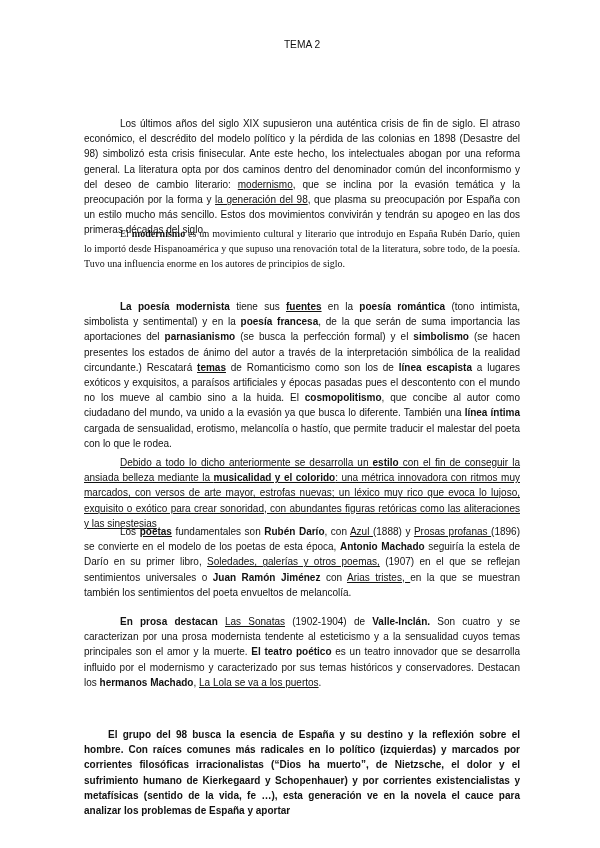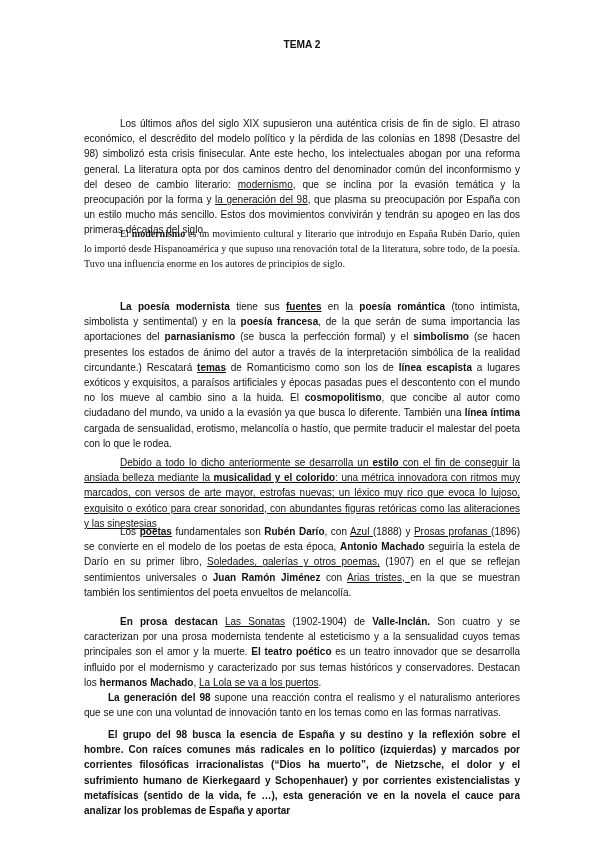--- a/index.html
+++ b/index.html
@@ -3,21 +3,21 @@
 <meta charset="utf-8">
 <style>
   html, body { margin: 0; padding: 0; background: #ffffff; }
   body { width: 600px; height: 848px; overflow: hidden; position: relative; }
   .page {
     position: absolute; left: 0; top: 0; width: 600px; height: 848px;
     background: #ffffff; color: #111111;
     font-family: "Liberation Sans", "DejaVu Sans", sans-serif;
   }
   .header { position: absolute; left: 84px; top: 38px; width: 436px; text-align: center;
-    font-weight: bold; font-size: 10.2px; line-height: 13.6px; }
+    font-weight: normal; font-size: 10.2px; line-height: 13.6px; }
   .body-text { position: absolute; left: 84px; width: 436px; font-size: 10px; line-height: 15.2px;
     text-align: justify; }
   .p { margin: 0; text-indent: 36px; }
   .p-small-indent { text-indent: 24px; }
   b { font-weight: bold; }
   u { text-decoration: underline; }
 </style>
 </head>
 <body>
 
@@ -44,21 +44,18 @@
   </div>
 
   <div class="body-text" style="top:524px;">
     <p class="p"><span>Los </span><u><b>poetas</b></u><span> fundamentales son </span><b>Rubén Darío</b><span>, con </span><u>Azul </u><span>(1888) y </span><u>Prosas profanas </u><span>(1896) se convierte en el modelo de los poetas de esta época, </span><b>Antonio Machado</b><span> seguiría la estela de Darío en su primer libro, </span><u>Soledades, galerías y otros poemas,</u><span> (1907) en el que se reflejan sentimientos universales o </span><b>Juan Ramón Jiménez</b><span> con </span><u>Arias tristes, </u><span>en la que se muestran también los sentimientos del poeta envueltos de melancolía.</span></p>
   </div>
 
   <div class="body-text" style="top:614px;">
     <p class="p"><b>En prosa destacan </b><u>Las Sonatas</u><span> (1902-1904) de </span><b>Valle-Inclán.</b><span> Son cuatro y se caracterizan por una prosa modernista tendente al esteticismo y a la sensualidad cuyos temas principales son el amor y la muerte. </span><b>El teatro poético</b><span> es un teatro innovador que se desarrolla influido por el modernismo y caracterizado por sus temas históricos y conservadores. Destacan los </span><b>hermanos Machado</b><span>, </span><u>La Lola se va a los puertos</u><span>.</span></p>
   </div>
 
-  <div class="body-text" style="top:690px;">
-    <p class="p p-small-indent"><b>La generación del 98</b><span> supone una reacción contra el realismo y el naturalismo anteriores que se une con una voluntad de innovación tanto en los temas como en las formas narrativas.</span></p>
-  </div>
 
   <div class="body-text" style="top:727px;font-weight:bold;">
     <p class="p p-small-indent">El grupo del 98 busca la esencia de España y su destino y la reflexión sobre el hombre. Con raíces comunes más radicales en lo político (izquierdas) y marcados por corrientes filosóficas irracionalistas (“Dios ha muerto”, de Nietzsche, el dolor y el sufrimiento humano de Kierkegaard y Schopenhauer) y por corrientes existencialistas y metafísicas (sentido de la vida, fe …), esta generación ve en la novela el cauce para analizar los problemas de España y aportar</p>
   </div>
 
 </div>
 
 </body></html>

